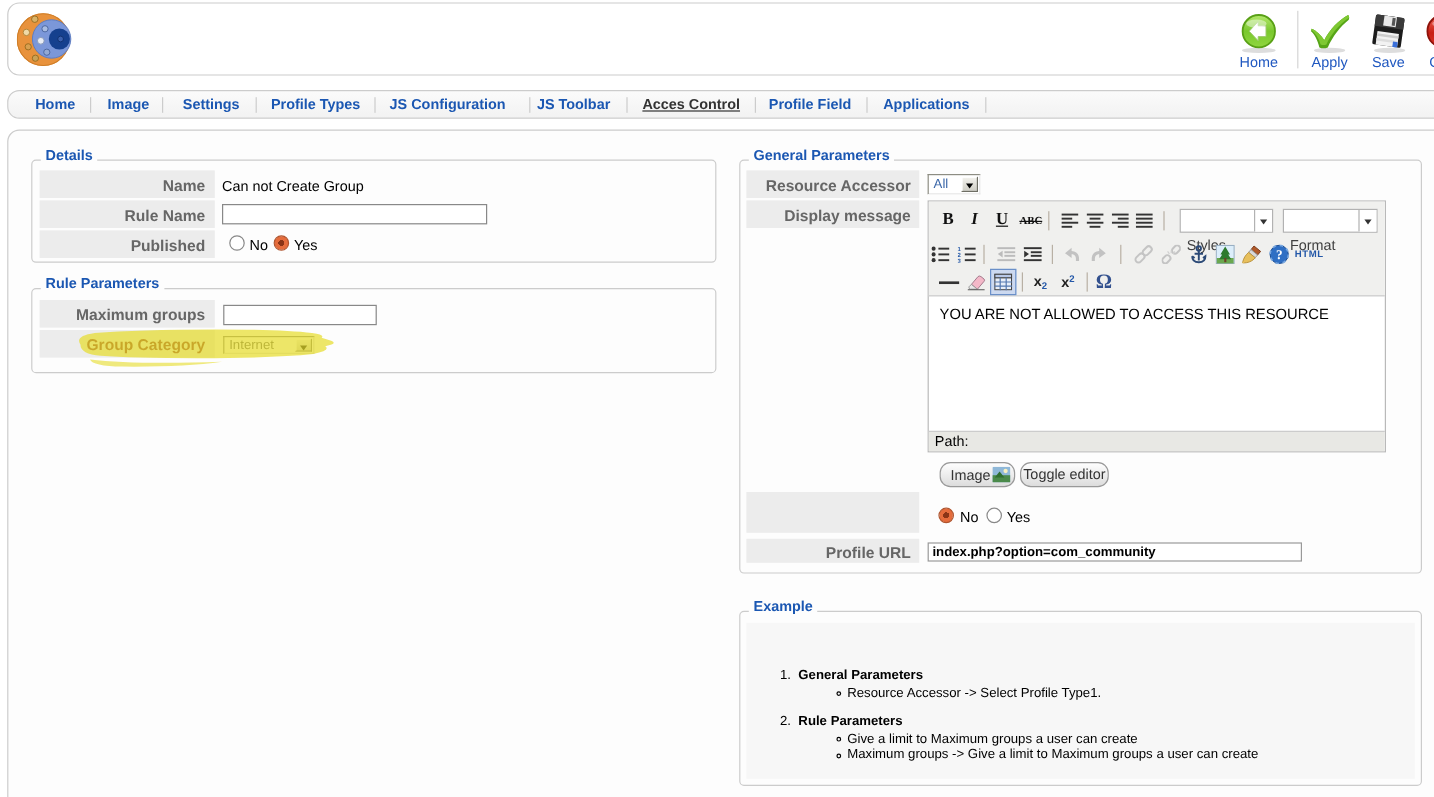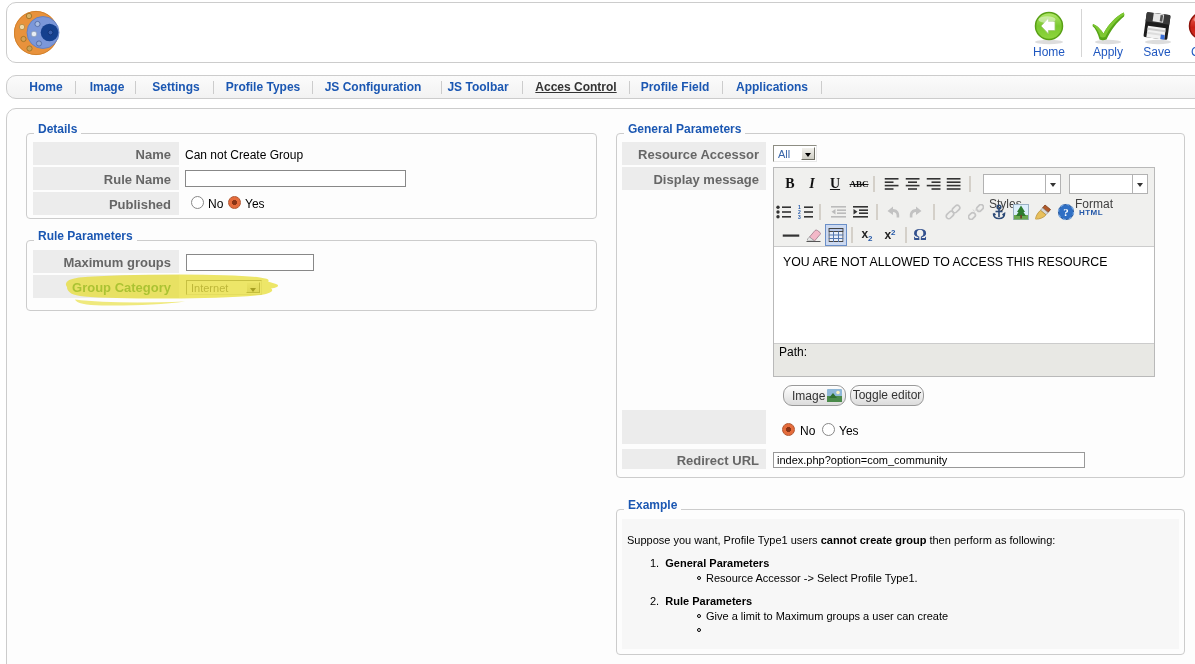--- a/index.html
+++ b/index.html
@@ -170,21 +170,21 @@
   <div class="radio on" style="left:201px;top:62px"></div>
   <div class="val" style="left:218px;top:63px">Yes</div>
 </div>
 
 <div class="fs" style="left:26px;top:240px;width:571px;height:71px">
   <span class="leg">Rule Parameters</span>
   <div class="lcell" style="left:6px;top:9px;width:146px;height:23px"></div>
   <div class="lbl2" style="left:6px;top:14px;width:138px">Maximum groups</div>
   <input class="txt" style="left: 159px; top: 13px; width: 128px; height: 17px;">
   <div class="lcell" style="left:6px;top:34px;width:146px;height:23px"></div>
-  <div class="lbl2" style="left:6px;top:39px;width:138px;color:#15803d">Group Category</div>
+  <div class="lbl2" style="left:6px;top:39px;width:138px;color:#7f1d1d">Group Category</div>
   <div class="csel" style="left:159px;top:39px;width:76px;height:15px;border-color:#777;border-right-color:#ddd;border-bottom-color:#ddd">
     <span class="stxt" style="color:#555">Internet</span>
     <span class="sbtn"></span>
   </div>
   <svg class="abs" style="left:30px;top:30px" width="260" height="40" viewBox="0 0 260 40">
     <path d="M10 16 Q5 9 22 6.5 Q58 3.5 122 3.5 Q178 3.5 203 6.5 Q214 8 211 10.5 L219 13 Q225 15.5 214 17.5 Q219 21 204 24 Q170 27.5 108 27.5 Q52 27.5 27 25.5 Q10 24 10 16 Z" fill="#e6dd2e" opacity="0.72"></path>
     <path d="M18 28.5 Q55 33 128 30.5 Q95 35 45 34.5 Q20 34 18 28.5 Z" fill="#e6dd2e" opacity="0.62"></path>
   </svg>
 </div>
 <style>
@@ -195,21 +195,21 @@
 .tic { position:absolute; transform:translate(-50%,-50%); white-space:nowrap; }
 .serif { font-family:"Liberation Serif", serif; font-weight:bold; font-size:14px; color:#111; }
 .tsep2 { position:absolute; width:1px; height:16px; background:#b8b0a4; transform:translate(-50%,-50%); }
 .combo { position:absolute; height:20px; background:#fff; border:1px solid #b2b2b2; }
 .combo .ct { position:absolute; left:5px; top:3px; font-size:12px; color:#404040;margin-top:19px; }
 .combo .ca { position:absolute; right:0; top:0; bottom:0; width:15px; border-left:1px solid #b2b2b2; background:#fff; }
 .combo .ca:after { content:""; position:absolute; left:4px; top:8px; border:3.5px solid transparent; border-top:4.5px solid #333; }
 .btn { position:absolute; height:21px; border:1px solid #999; border-radius:9px;
   background:linear-gradient(#fefefe,#dcdcdc); font-size:12px; color:#333;
   text-align:center; }
-#pathbar { position:absolute; left:0; bottom:0; right:0; height:33px; background:#e8e8e4;
+#pathbar { position:absolute; left:0; bottom:0; right:0; height:17px; background:#e8e8e4;
   border-top:1px solid #ccc; font-size:12px; color:#000; padding:1px 0 0 5px; }
 </style>
 
 <div class="fs" style="left:616px;top:133px;width:569px;height:345px">
   <span class="leg">General Parameters</span>
   <div class="lcell" style="left:5px;top:8px;width:144px;height:23px"></div>
   <div class="lbl2" style="left:5px;top:13px;width:137px">Resource Accessor</div>
   <div class="csel" style="left:156px;top:11px;width:44px;height:17px">
     <span class="stxt" style="color:#3a66a8">All</span>
       <span class="sbtn"></span>
@@ -399,28 +399,28 @@
   </div>
   <div class="btn" style="left:233px;top:251px;width:74px"><span style="position:relative;top:2px">Toggle editor</span></div>
 
   <div class="lcell" style="left:5px;top:276px;width:144px;height:34px"></div>
   <div class="radio on" style="left:165px;top:289px"></div>
   <div class="val" style="left:183px;top:290px">No</div>
   <div class="radio" style="left:205px;top:289px"></div>
   <div class="val" style="left:222px;top:290px">Yes</div>
 
   <div class="lcell" style="left:5px;top:315px;width:144px;height:20px"></div>
-  <div class="lbl2" style="left:5px;top:319px;width:137px">Redirect URL</div>
-  <input class="txt" style="left: 156px; top: 318px; width: 312px; height: 16px; border-color: rgb(153, 153, 153);" value="index.php?option=com_community">
+  <div class="lbl2" style="left:5px;top:319px;width:137px">Profile URL</div>
+  <input class="txt" style="left: 156px; top: 318px; width: 312px; height: 16px; border-color: rgb(153, 153, 153); font-weight: bold;" value="index.php?option=com_community">
 </div>
 
 <div class="fs ex" style="left:616px;top:509px;width:569px;height:146px">
   <span class="leg">Example</span>
   <div class="abs" style="left:5px;top:9px;right:5px;bottom:5px;background:#f7f7f7"></div>
-  <div class="val" style="left:10px;top:24px">Suppose you want, Profile Type1 users <b>cannot create group</b> then perform as following:</div>
   <div class="val" style="left:33px;top:47px">1.&nbsp;&nbsp;<b>General Parameters</b></div>
   <div class="abs" style="left:80px;top:66px;width:4px;height:4px;border:1.2px solid #000;border-radius:50%"></div>
   <div class="val" style="left:89px;top:62px">Resource Accessor -&gt; Select Profile Type1.</div>
   <div class="val" style="left:33px;top:85px">2.&nbsp;&nbsp;<b>Rule Parameters</b></div>
   <div class="abs" style="left:80px;top:104px;width:4px;height:4px;border:1.2px solid #000;border-radius:50%"></div>
   <div class="val" style="left:89px;top:100px">Give a limit to Maximum groups a user can create</div>
   <div class="abs" style="left:80px;top:118px;width:4px;height:4px;border:1.2px solid #000;border-radius:50%"></div>
+  <div class="val" style="left:89px;top:113px">Maximum groups -&gt; Give a limit to Maximum groups a user can create</div>
 </div>
 
 </body></html>

